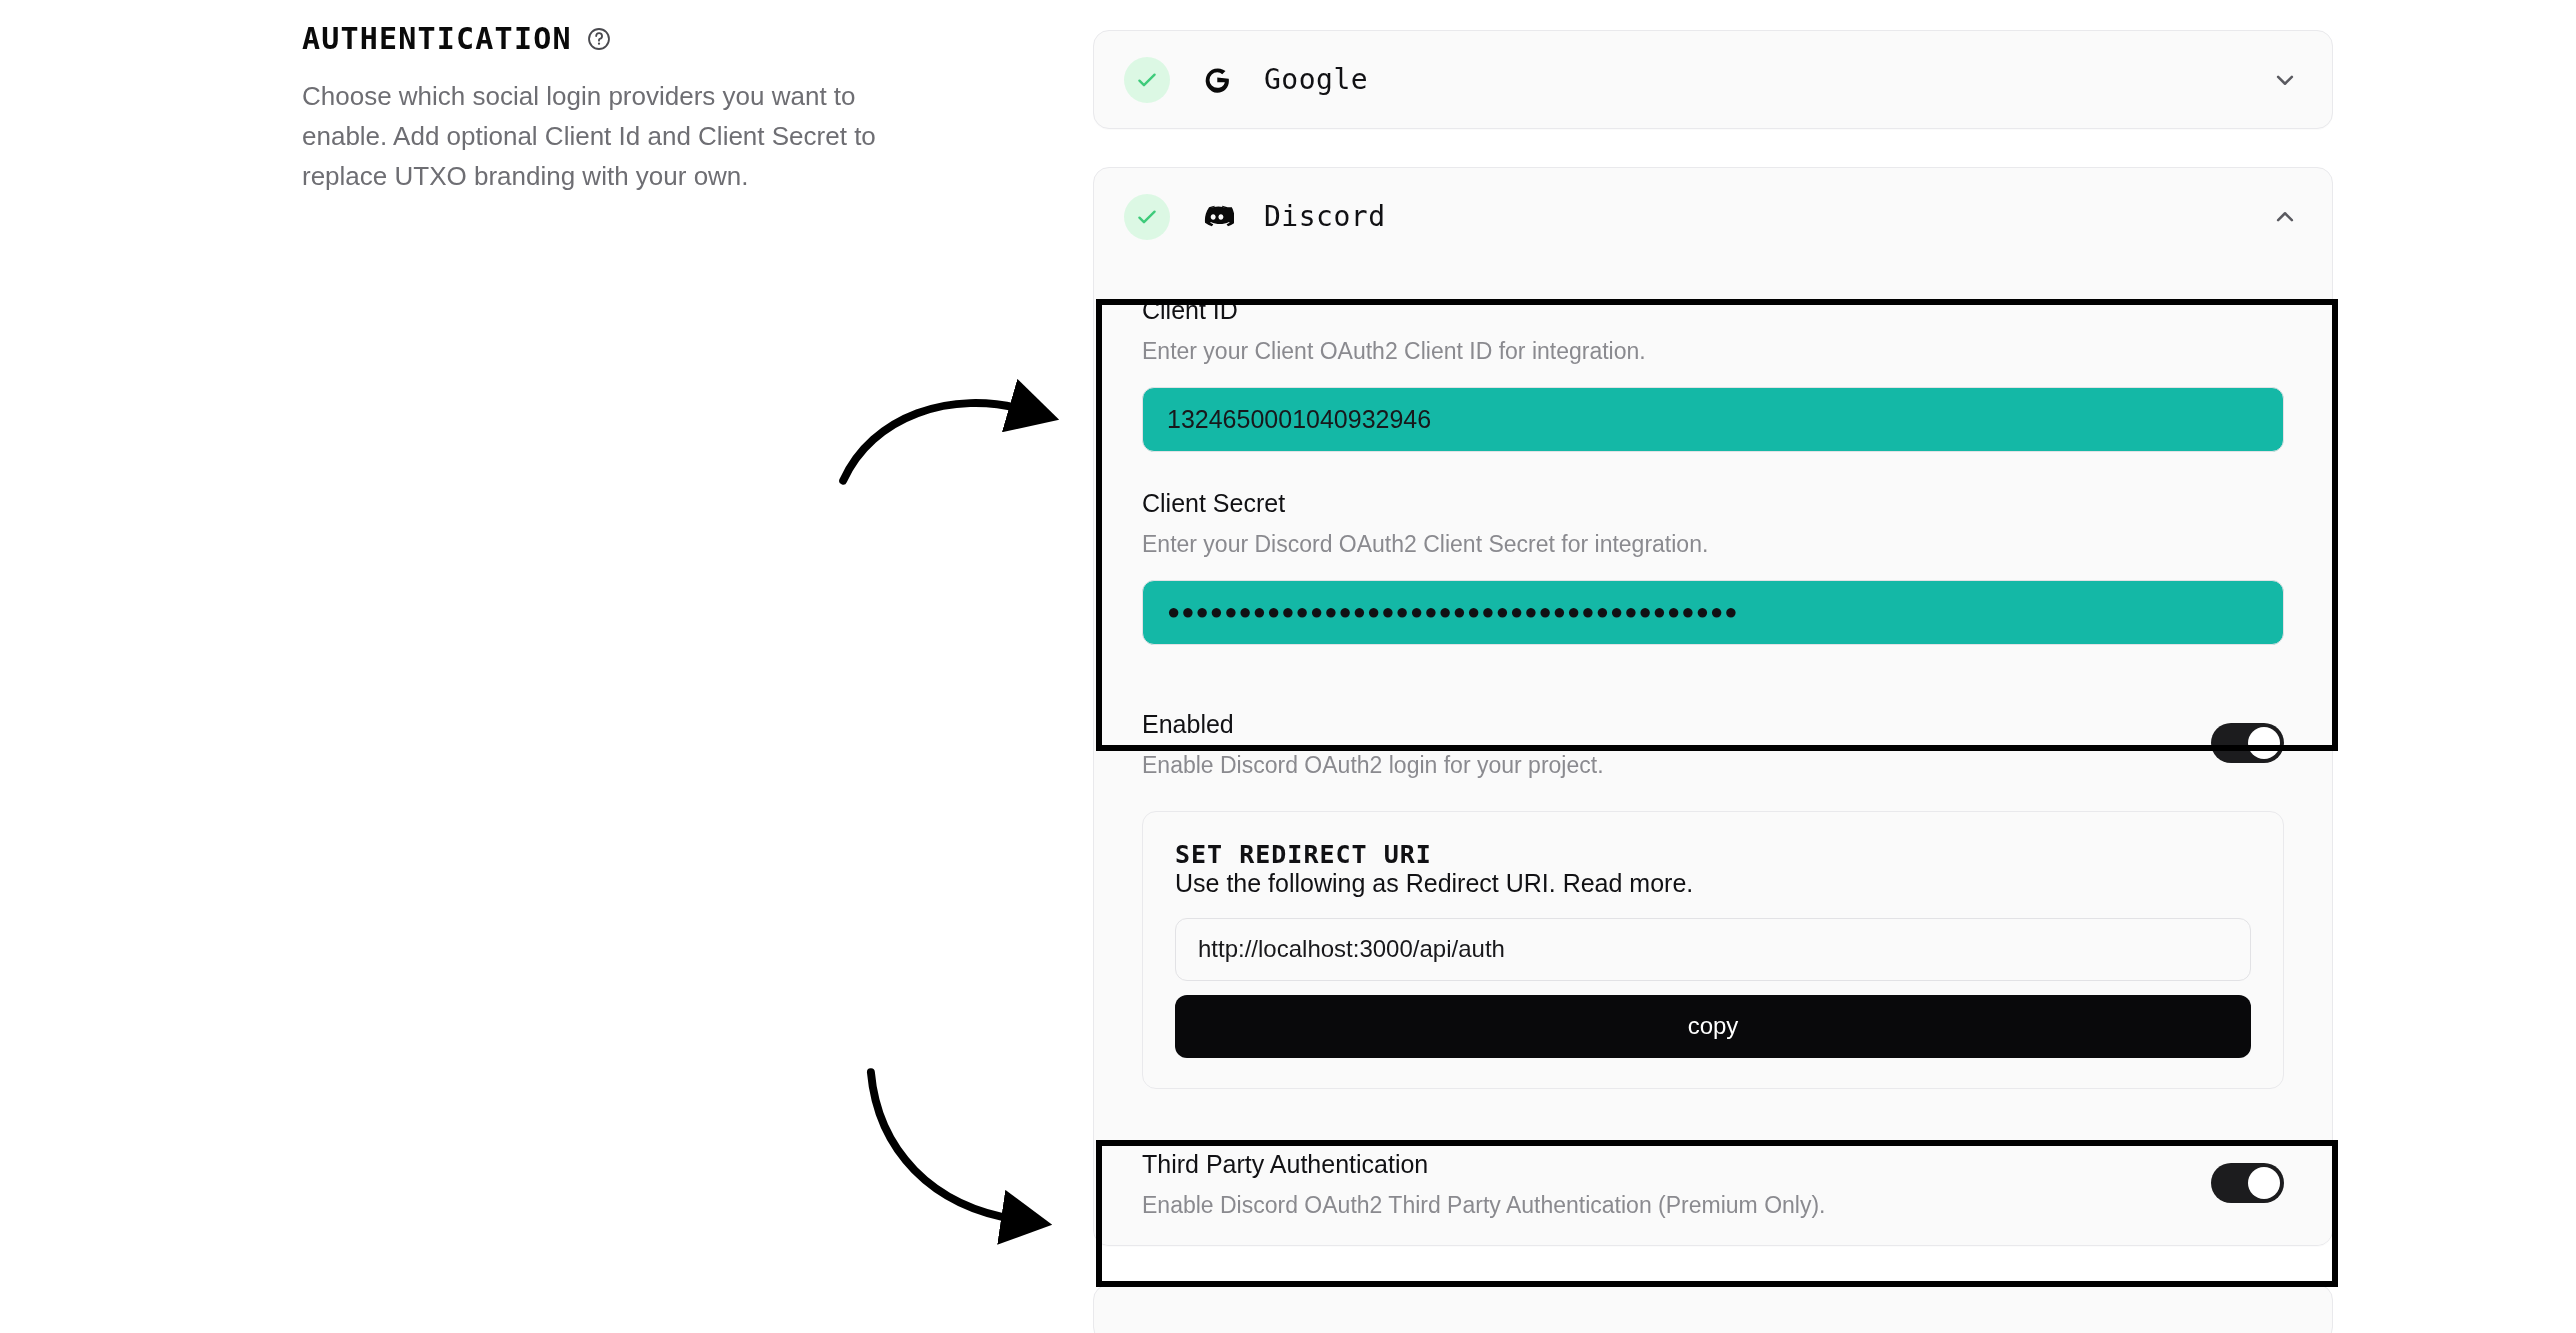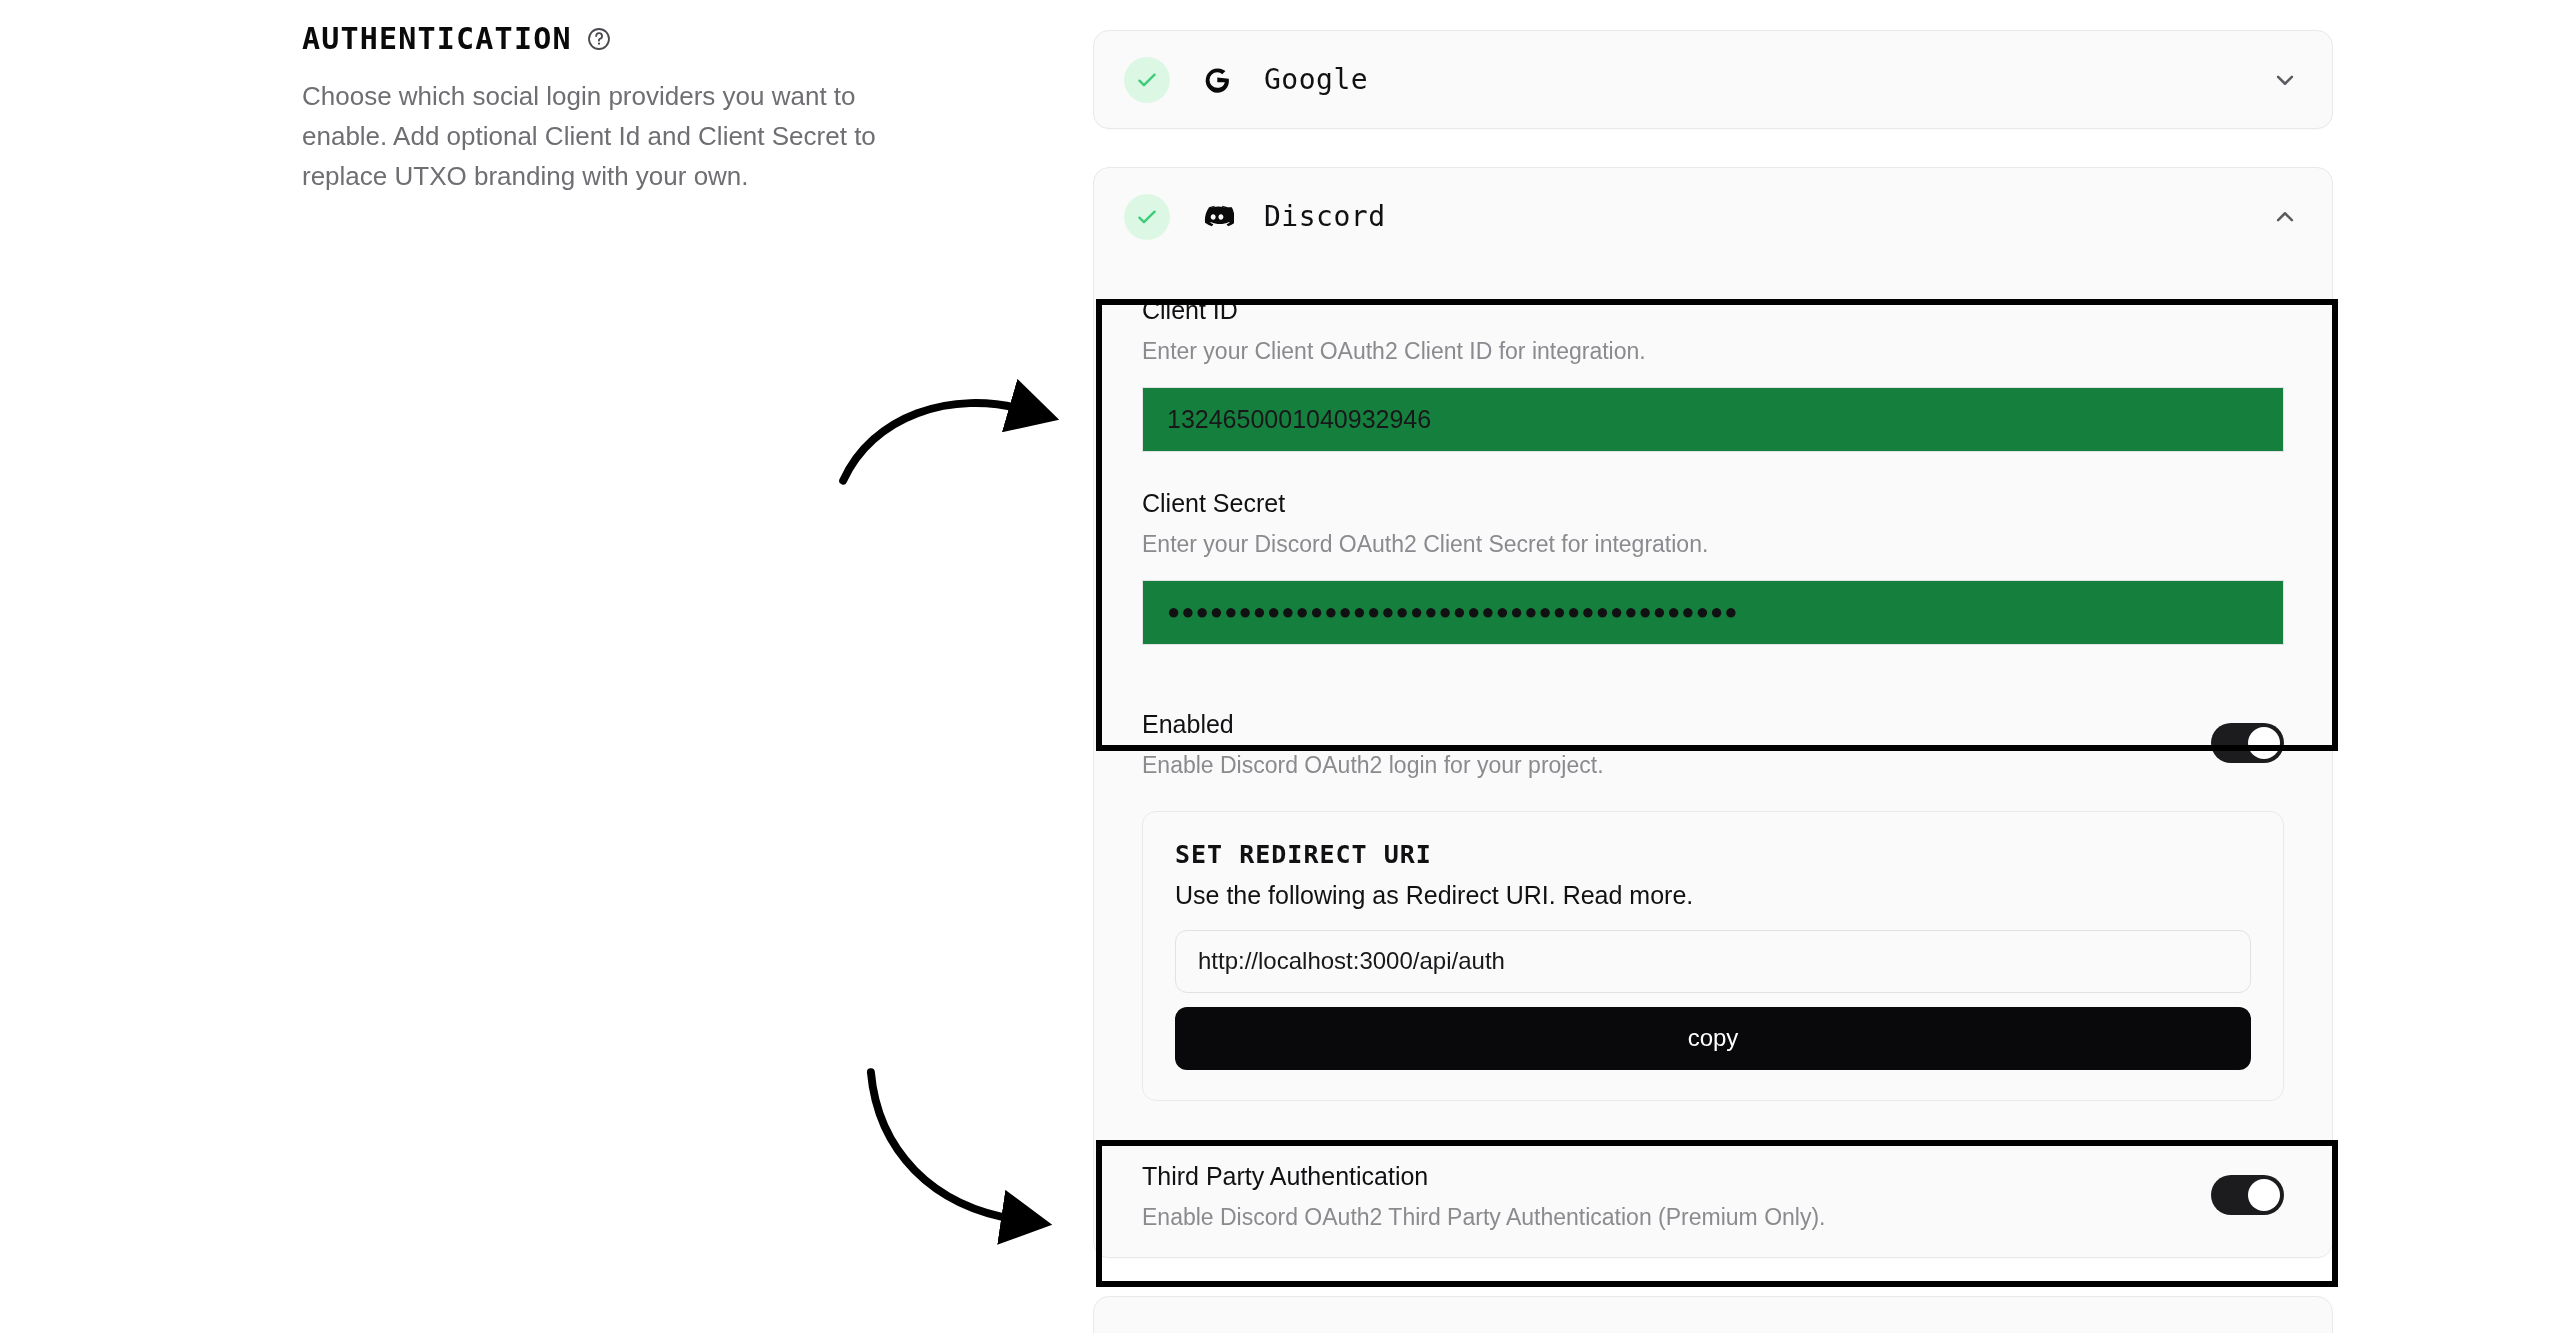--- a/index.html
+++ b/index.html
@@ -128,22 +128,22 @@
   .field-help {
     font-size: 23px;
     color: #8a8a8f;
     line-height: 1.3;
     margin-bottom: 20px;
   }
   .text-input {
     width: 100%;
     height: 65px;
     border: 1px solid #e2e2e5;
-    border-radius: 0;
-    background: #15803d;
+    border-radius: 12px;
+    background: #14b8a6;
     display: flex;
     align-items: center;
     padding: 4px 24px;
     font-size: 25px;
     color: #18181b;
     font-family: "Liberation Sans", sans-serif;
   }
   .dots {
     letter-spacing: 1px;
     font-size: 22px;
@@ -197,21 +197,20 @@
     border-radius: 14px;
     background: #fafafa;
     padding: 28px 32px 30px 32px;
   }
   .redirect-title {
     font-family: "DejaVu Sans Mono", monospace;
     font-size: 25px;
     font-weight: 700;
     letter-spacing: 1px;
     color: #111114;
-    margin-bottom: 12px;
   }
   .redirect-sub {
     font-size: 25px;
     color: #111114;
     margin-bottom: 20px;
   }
   .redirect-input-row { display: flex; align-items: stretch; gap: 14px; flex-direction: column; }
   .redirect-input {
     flex: 1 1 auto;
     height: 63px;

